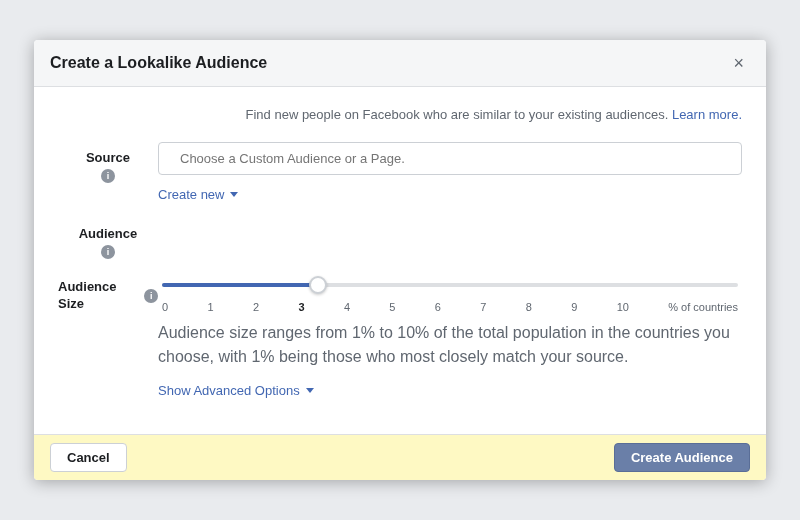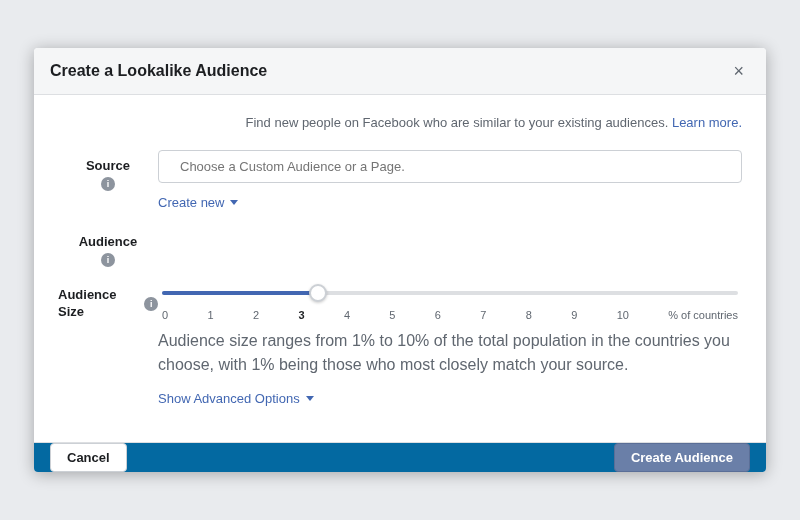--- a/index.html
+++ b/index.html
@@ -254,23 +254,23 @@
       font-size: 13px;
       text-decoration: none;
       margin-top: 14px;
       cursor: pointer;
     }
 
     .modal-footer {
       display: flex;
       align-items: flex-end;
       justify-content: space-between;
-      padding: 0 16px;
+      padding: 8px 16px;
       border-top: 1px solid #dddfe2;
-      background: #0369a1;
+      background: #fef9c3;
       border-radius: 0 0 4px 4px;
     }
 
     .btn-cancel {
       background: #fff;
       border: 1px solid #ccd0d5;
       border-radius: 4px;
       padding: 6px 16px;
       font-size: 13px;
       font-weight: 600;

